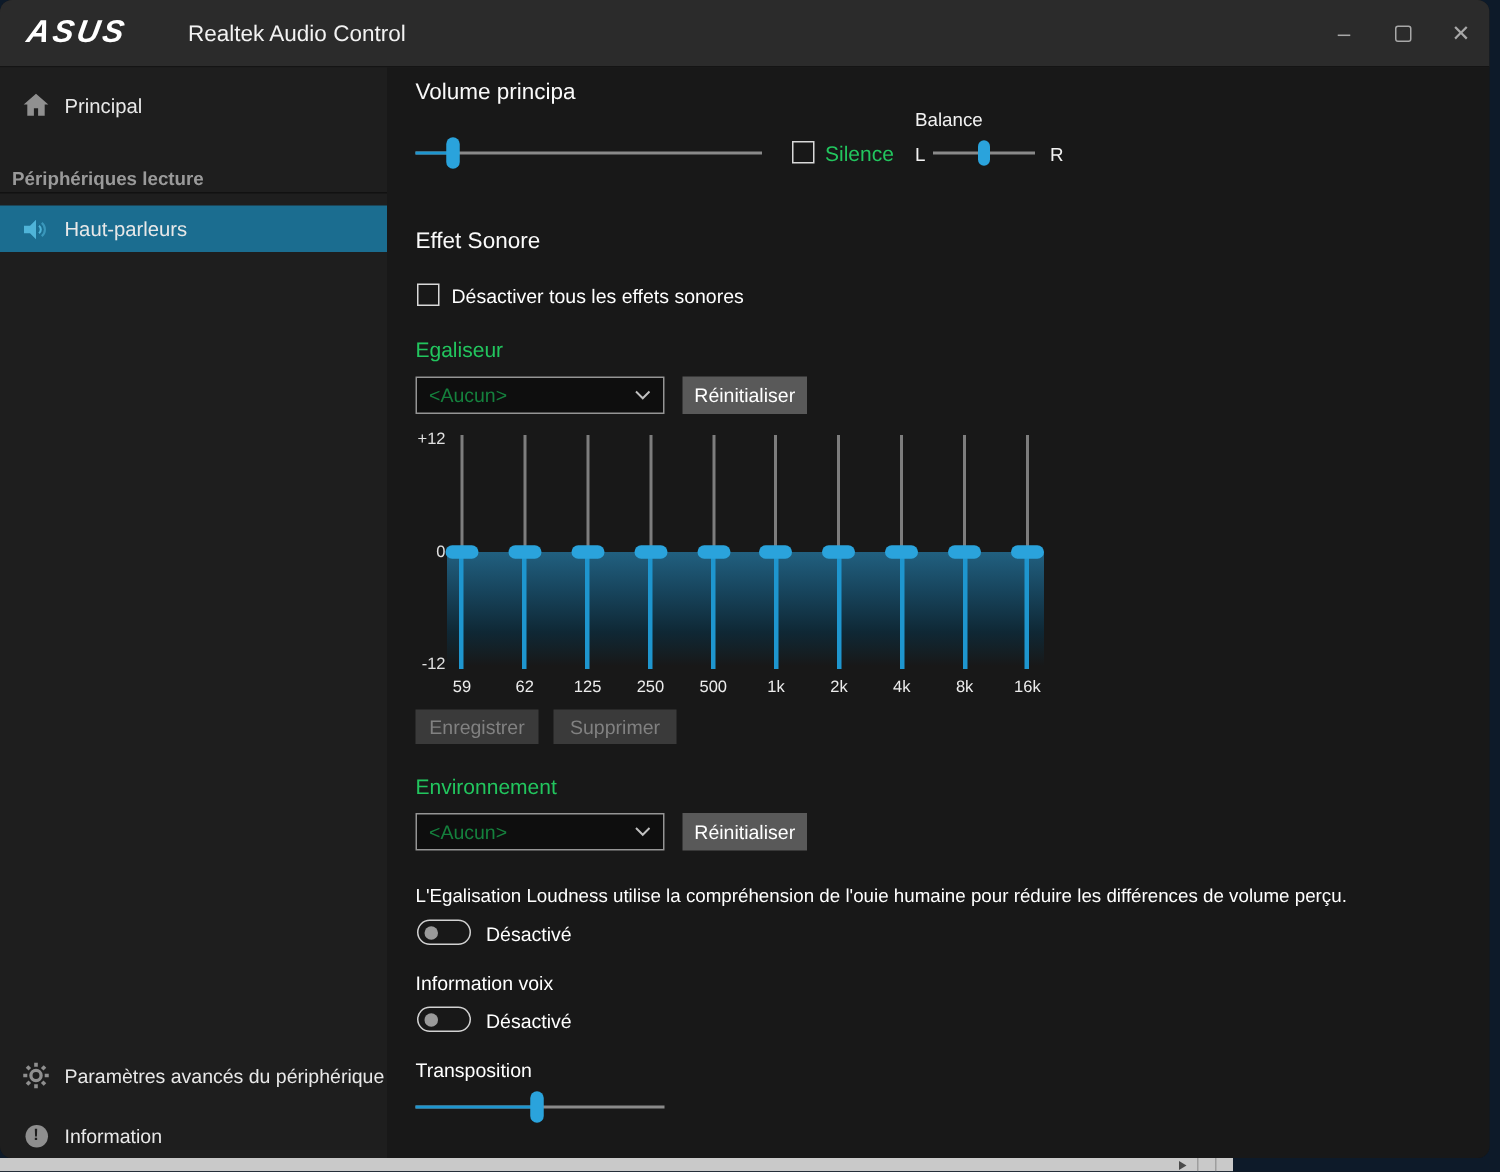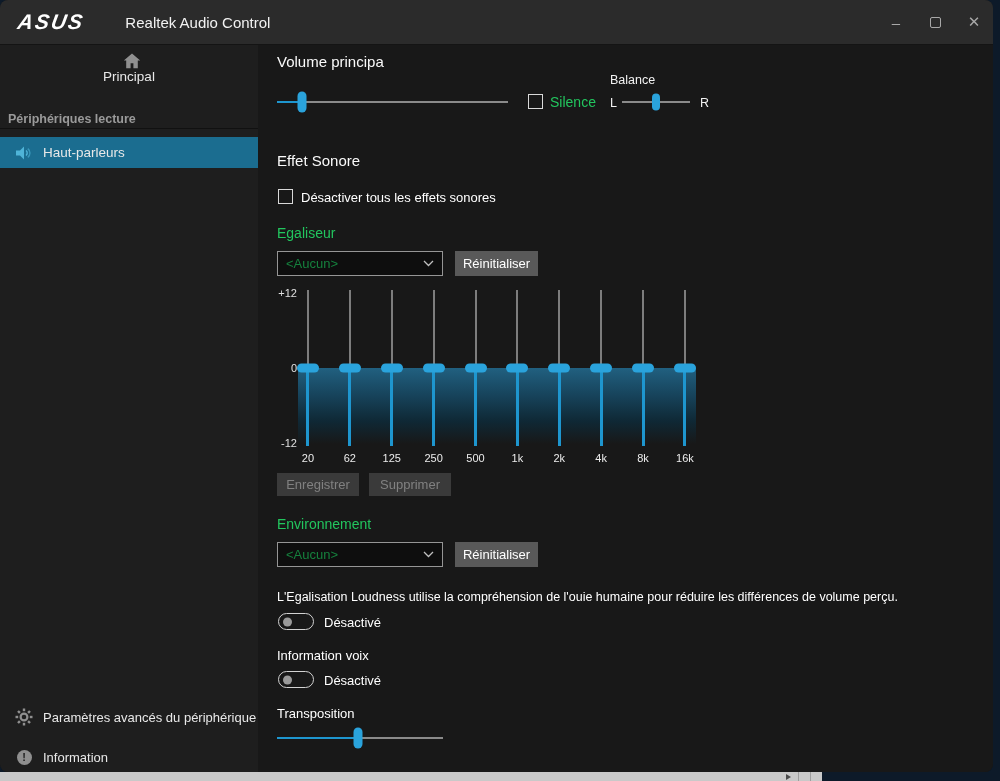--- a/index.html
+++ b/index.html
@@ -35,21 +35,21 @@
   .sidebar {
     position:absolute; left:0; top:45px; width:258px; bottom:0; background:#1e1e1e;
   }
   .nav-item {
     position:absolute; left:0; width:100%; height:34px;
     display:flex; align-items:center; color:#e8e8e8; font-size:13.5px;
   }
   .nav-item .nicon { width:18px; margin-left:15px; margin-right:10px; display:flex; justify-content:center; }
   .section-label { position:absolute; left:8px; top:67px; color:#9a9a9a; font-size:12.5px;font-weight:bold; }
   .side-divider { position:absolute; left:0; right:0; top:83px; height:1px; background:#111; }
-  .item-principal { top:8px;flex-direction:column; }
+  .item-principal { top:8px; }
   .item-speakers  { top:92px; height:31px; background:#1b6d90; }
   .item-advanced  { top:655px; font-size:13px; }
   .item-information { top:695px; font-size:13px; }
   .info-circle {
     width:15px; height:15px; border-radius:50%; background:#8f8f8f;
     color:#1e1e1e; font-weight:bold; font-size:11px;
     display:flex; align-items:center; justify-content:center;
   }
   
   .content {
@@ -273,21 +273,21 @@
               <div class="eq-track-bot"></div>
               <div class="eq-thumb" style="top: 50%;"></div>
             </div>
           <div class="eq-col">
               <div class="eq-track-top"></div>
               <div class="eq-track-bot"></div>
               <div class="eq-thumb" style="top: 50%;"></div>
             </div>
         </div>
         <div class="eq-freqs">
-          <div class="eq-freq">20</div>
+          <div class="eq-freq">59</div>
           <div class="eq-freq">62</div>
           <div class="eq-freq">125</div>
           <div class="eq-freq">250</div>
           <div class="eq-freq">500</div>
           <div class="eq-freq">1k</div>
           <div class="eq-freq">2k</div>
           <div class="eq-freq">4k</div>
           <div class="eq-freq">8k</div>
           <div class="eq-freq">16k</div>
         </div>

